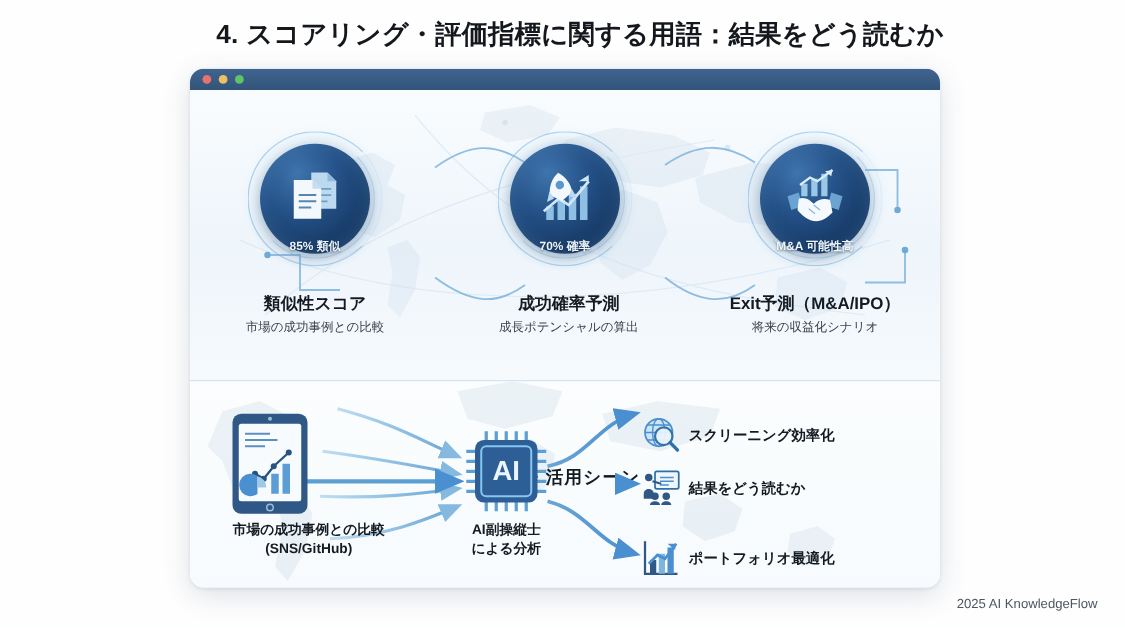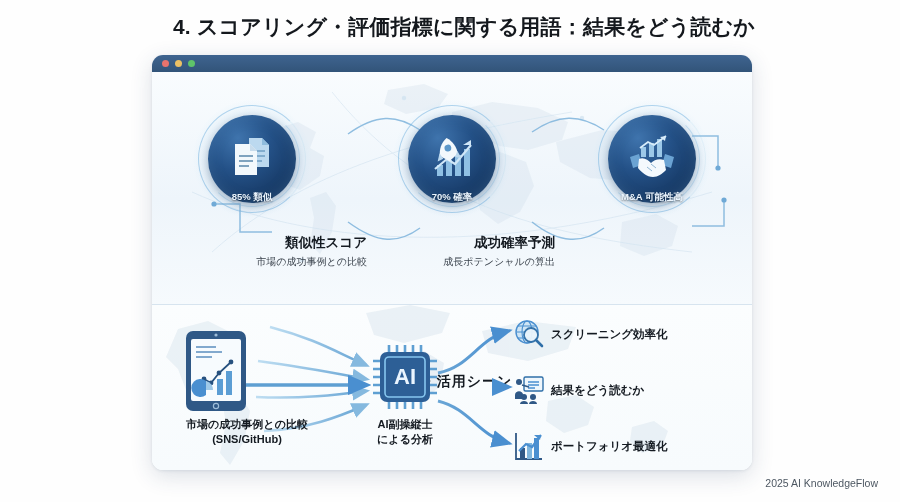--- a/index.html
+++ b/index.html
@@ -72,21 +72,21 @@
     box-shadow:0 3px 10px rgba(20,50,90,.35), inset 0 0 14px rgba(120,180,230,.25);
     display:flex; flex-direction:column; align-items:center; justify-content:center;
   }
   .badge .glyph{ width:50px; height:44px; margin-top:-5px; }
   .badge .val{
     position:absolute; bottom:14px; left:0; width:100%;
     text-align:center; color:#eaf4fd; font-size:9.5px; font-weight:bold;
     text-shadow:0 1px 2px rgba(0,0,0,.45); white-space:nowrap;
   }
 
-  .cap{ position:absolute; width:230px; text-align:right; }
+  .cap{ position:absolute; width:230px; text-align:center; }
   .cap .t{ font-size:13.5px; font-weight:bold; color:#141a21; white-space:nowrap; }
   .cap .s{ font-size:10px; color:#3a424c; margin-top:3px; white-space:nowrap; }
 
   
   .sb-title{
     position:absolute; left:0; top:68px; width:600px; text-align:center;
     font-size:14px; font-weight:bold; color:#141a21; letter-spacing:1px;
   }
   .node-label{ position:absolute; text-align:center; font-size:11px; font-weight:bold; color:#141a21; line-height:1.35; white-space:nowrap; }
   .out-row{ position:absolute; display:flex; align-items:center; gap:7px; }
@@ -226,23 +226,27 @@
                 </g>
             </svg>
           </div>
           <div class="val">M&amp;A 可能性高</div>
         </div>
 
         <div class="cap" style="left:-15px; top:162px;">
           <div class="t">類似性スコア</div>
           <div class="s">市場の成功事例との比較</div>
         </div>
-        <div class="cap" style="left:173px; top:162px;">
+        <div class="cap" style="left:188px; top:162px;">
           <div class="t">成功確率予測</div>
           <div class="s">成長ポテンシャルの算出</div>
+        </div>
+        <div class="cap" style="left:385px; top:162px;">
+          <div class="t">Exit予測（M&amp;A/IPO）</div>
+          <div class="s">将来の収益化シナリオ</div>
         </div>
       </div>
 
       <div class="sectionB">
 
         <svg class="worldmap" viewBox="0 0 600 166" preserveAspectRatio="none">
           <g fill="#d3e0ea" opacity=".8">
             <path d="M26 24 l30 -8 24 12 -8 20 12 10 -6 24 -24 16 -18 -8 -10 -26 -12 -12 12 -28z"></path>
             <path d="M70 96 l18 -6 10 16 -6 30 -14 24 -10 -12 6 -30 -4 -22z"></path>
             <path d="M214 8 l44 -8 40 8 -8 20 -38 10 -30 -8z"></path>
@@ -327,21 +331,21 @@
           </g>
           <rect x="9" y="9" width="50" height="50" rx="7" fill="#2d5f96"></rect>
           <rect x="14" y="14" width="40" height="40" rx="4" fill="none" stroke="#86c6ef" stroke-width="1.6"></rect>
           <text x="34" y="41" text-anchor="middle" font-family="Liberation Sans, sans-serif" font-size="22" font-weight="bold" fill="#eaf5ff">AI</text>
         </svg>
         <div class="node-label" style="left:193px; top:112px; width:120px;">
           <span>AI副操縦士</span><br>
           <span>による分析</span>
         </div>
 
-        <div class="out-row" style="left:362px; top:14px;">
+        <div class="out-row" style="left:362px; top:28px;">
           <svg width="30" height="30" viewBox="0 0 30 30">
             <circle cx="13" cy="13" r="11" fill="#cfe5f5" stroke="#4a8fd0" stroke-width="1.4"></circle>
             <g stroke="#4a8fd0" stroke-width="1.1" fill="none">
               <ellipse cx="13" cy="13" rx="5" ry="11"></ellipse>
                 <path d="M2 13h22M4 7h18M4 19h18"></path>
             </g>
             <circle cx="17" cy="16" r="7" fill="#eaf4fc" stroke="#2f6fa8" stroke-width="1.8" opacity=".95"></circle>
             <path d="M22 21 l6 6" stroke="#2f6fa8" stroke-width="2.6" stroke-linecap="round"></path>
           </svg>
           <span class="txt">スクリーニング効率化</span>

